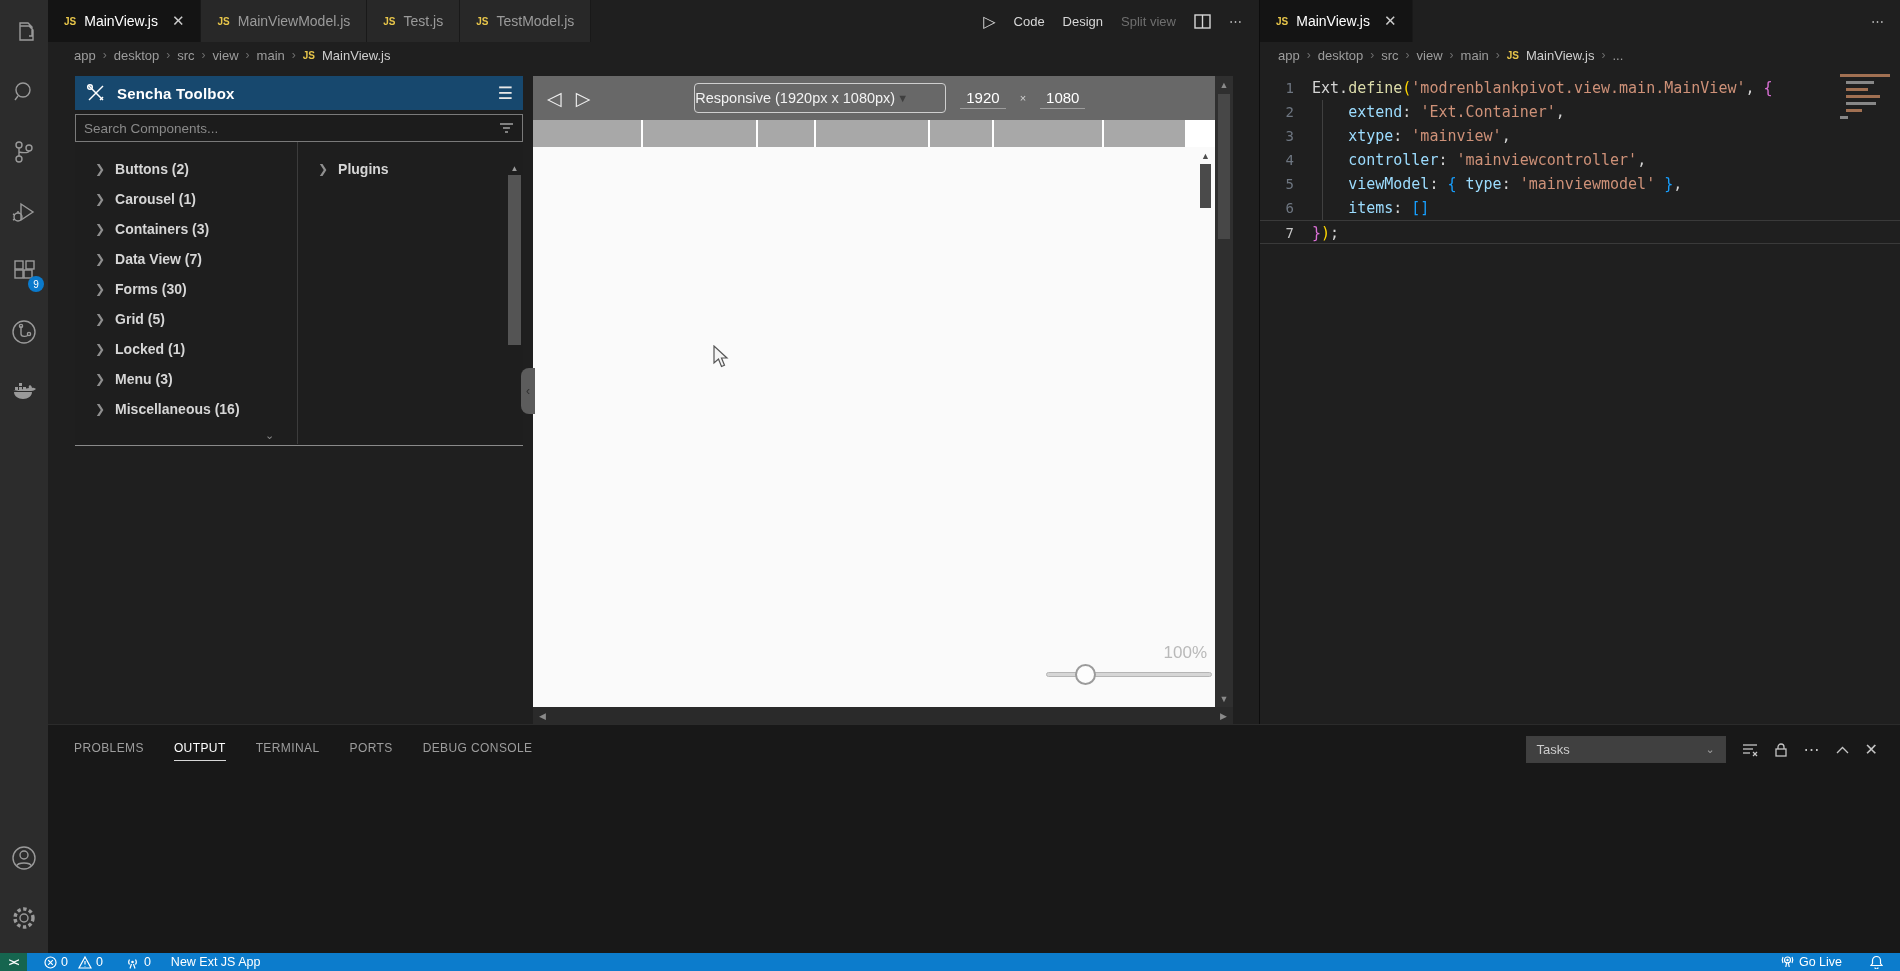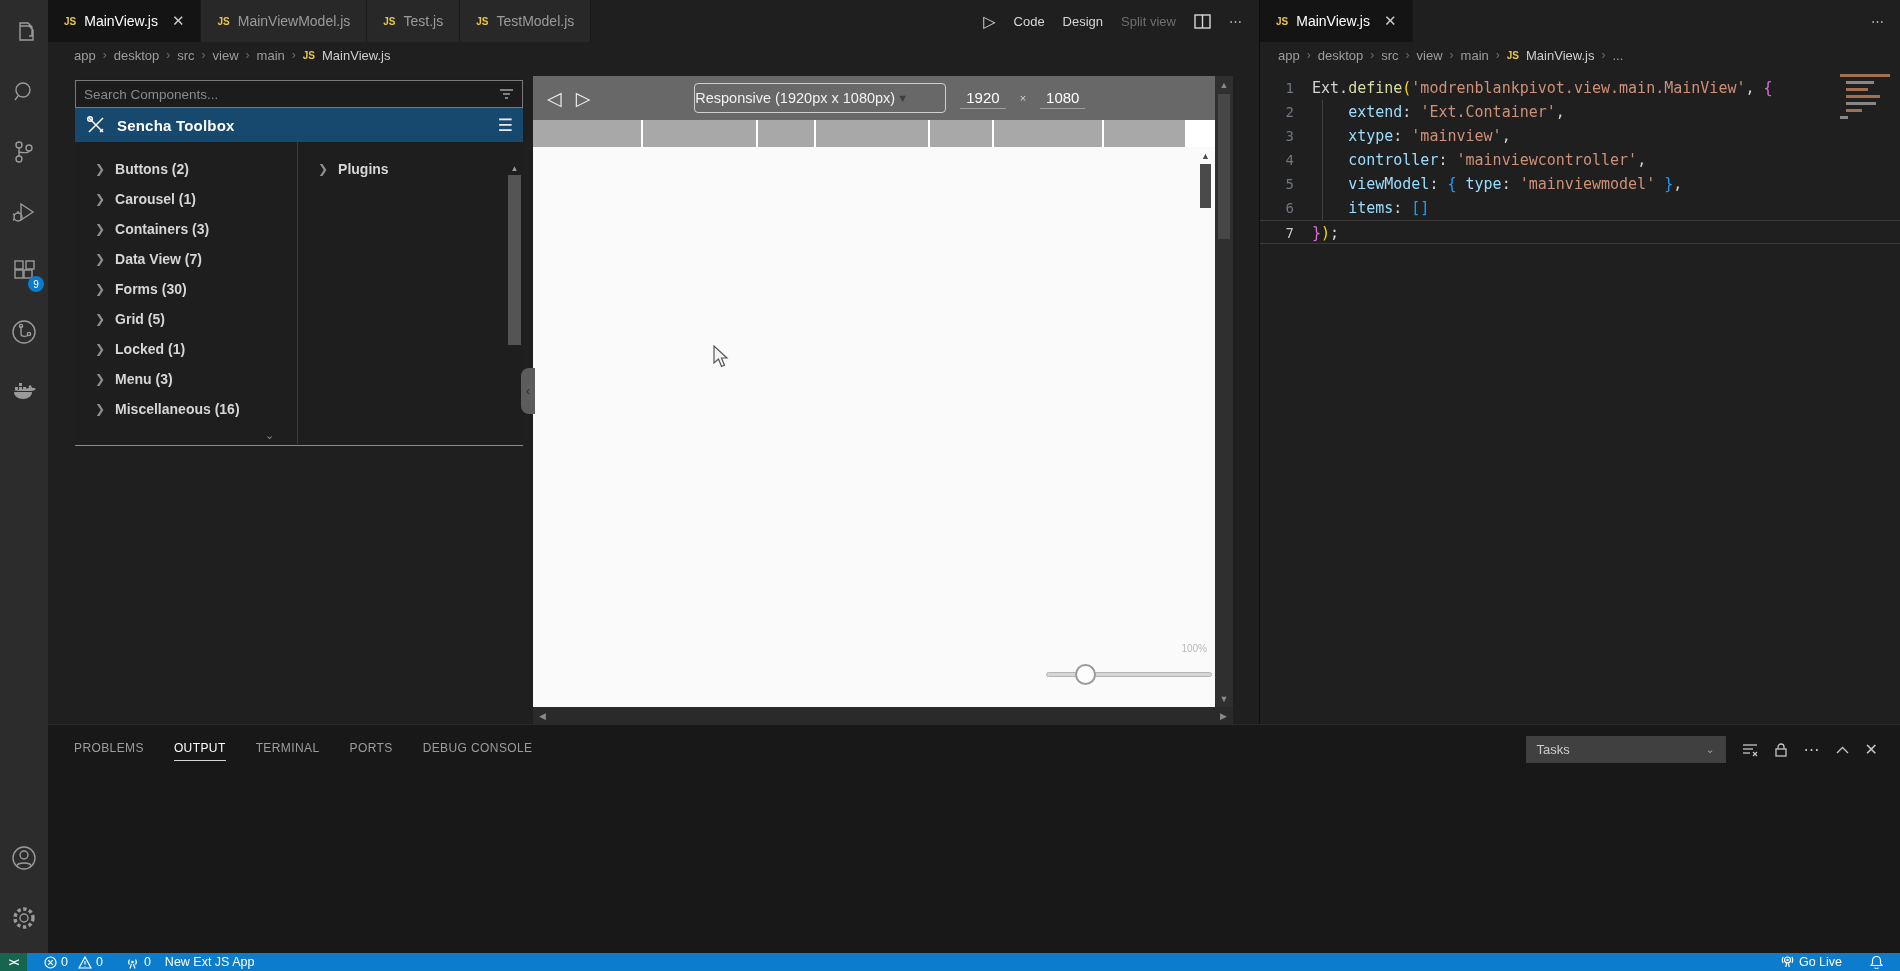--- a/index.html
+++ b/index.html
@@ -55,21 +55,21 @@
   #device-dd { margin-left:90px; width:252px; height:30px; border:1px solid #cfcfcf; border-radius:4px; display:flex; align-items:center; gap:2px; color:#f2f2f2; font-size:14.5px; cursor:pointer; }
   #device-caret { color:#3f3f3f; font-size:11px; }
   .dim-field { color:#ffffff; font-size:15px; border-bottom:1px solid #9d9d9d; padding:2px 6px; }
   #dim-times { color:#d0d0d0; font-size:11px; }
   #grid-strip { left:533px; top:120px; width:682px; height:27px; background:#ffffff; display:flex; gap:2px; padding-right:19px; }
   .grid-cell { background:#a8a8a8; height:27px; }
   #canvas { left:533px; top:147px; width:682px; height:560px; background:#fafafa; }
   #inner-vscroll { position:absolute; right:0; top:0; width:19px; height:100%; }
   #inner-vscroll .up { color:#4d4d4d; font-size:9px; text-align:center; margin-top:4px; }
   #inner-vscroll .thumb { width:11px; margin:3px auto 0; height:44px; background:#4a4a4a; }
-  #zoom-label { position:absolute; right:8px; top:496px; color:#b9b9b9; font-size:10px; }
+  #zoom-label { position:absolute; right:8px; top:496px; color:#b9b9b9; font-size:17px; }
   #zoom-slider { position:absolute; left:513px; top:525px; width:166px; height:5px; background:#d6d6d6; border:1px solid #b5b5b5; border-radius:3px; }
   #zoom-knob { position:absolute; left:28px; top:-9px; width:21px; height:21px; border-radius:50%; background:#fdfdfd; border:2px solid #9b9b9b; }
   #outer-vscroll { left:1215px; top:76px; width:18px; height:631px; background:#2f2f2f; color:#8a8a8a; }
   #outer-vscroll .up { text-align:center; font-size:9px; margin-top:4px; }
   #outer-vscroll .thumb { width:12px; margin:4px auto 0; height:145px; background:#474747; }
   #outer-vscroll .down { position:absolute; bottom:3px; width:100%; text-align:center; font-size:9px; }
   #design-hscroll { left:533px; top:707px; width:700px; height:17px; background:#2a2a2a; color:#8a8a8a; font-size:9px; display:flex; align-items:center; justify-content:space-between; padding:0 6px; }
   #collapse-handle { left:521px; top:368px; width:14px; height:46px; background:#5c5c5c; border-radius:8px 0 0 8px; display:flex; align-items:center; justify-content:center; color:#2e2e2e; font-size:12px; cursor:pointer; }
 
   
@@ -246,37 +246,37 @@
       <span class="bc-sep">›</span>
     <span>main</span>
       <span class="bc-sep">›</span>
     <span class="js-ico">JS</span>
     <span style="color:#cfcfcf">MainView.js</span>
       <span class="bc-sep">›</span>
     <span>...</span>
   </div>
 
   <div id="sencha" class="abs">
+    <div id="sencha-header">
+      <svg width="22" height="22" viewBox="0 0 22 22" style="stroke:#fff;fill:none;stroke-width:1.5">
+          <line x1="4" y1="4" x2="18" y2="18"></line>
+          <line x1="18" y1="4" x2="4" y2="18"></line>
+          <circle cx="5" cy="5" r="2.3"></circle>
+          <path d="M15 18 l3 -3"></path>
+        </svg>
+      <span id="sencha-title">Sencha Toolbox</span>
+      <span id="sencha-menu">☰</span>
+    </div>
     <div id="sencha-search">
       <input placeholder="Search Components..." style="">
       <svg width="14" height="12" viewBox="0 0 14 12" style="stroke:#9a9a9a;stroke-width:1.6">
           <line x1="0" y1="2" x2="13" y2="2"></line>
           <line x1="3" y1="6" x2="10" y2="6"></line>
           <line x1="5" y1="10" x2="8" y2="10"></line>
         </svg>
-    </div>
-    <div id="sencha-header">
-      <svg width="22" height="22" viewBox="0 0 22 22" style="stroke:#fff;fill:none;stroke-width:1.5">
-          <line x1="4" y1="4" x2="18" y2="18"></line>
-          <line x1="18" y1="4" x2="4" y2="18"></line>
-          <circle cx="5" cy="5" r="2.3"></circle>
-          <path d="M15 18 l3 -3"></path>
-        </svg>
-      <span id="sencha-title">Sencha Toolbox</span>
-      <span id="sencha-menu">☰</span>
     </div>
     <div id="sencha-cols">
       <div id="comp-col">
           <div class="comp-row">
             <span class="chev">❯</span>
             <span>Buttons (2)</span>
           </div>
           <div class="comp-row">
             <span class="chev">❯</span>
             <span>Carousel (1)</span>
@@ -461,21 +461,21 @@
       <span>0</span>
     </div>
     <div class="sb-item" style="margin-left:8px">
       <svg width="15" height="13" viewBox="0 0 15 13">
           <circle cx="7.5" cy="6" r="1.3" fill="#fff" stroke="none"></circle>
           <path d="M4.5 3.5 a4.5 4.5 0 0 0 0 5 M10.5 3.5 a4.5 4.5 0 0 1 0 5"></path>
           <path d="M6.5 8 L5 12.5 M8.5 8 L10 12.5"></path>
         </svg>
       <span>0</span>
     </div>
-    <div class="sb-item" style="margin-left:0">
+    <div class="sb-item" style="margin-left:6px">
       <span>New Ext JS App</span>
     </div>
     <div id="sb-spacer"></div>
     <div class="sb-item">
       <svg width="15" height="14" viewBox="0 0 15 14">
           <circle cx="7.5" cy="5" r="1.2" fill="#fff" stroke="none"></circle>
           <circle cx="7.5" cy="5" r="3"></circle>
           <path d="M3 2 a6.5 6.5 0 0 0 0 6 M12 2 a6.5 6.5 0 0 1 0 6"></path>
           <path d="M6.8 7 L5.8 12 M8.2 7 L9.2 12"></path>
         </svg>

